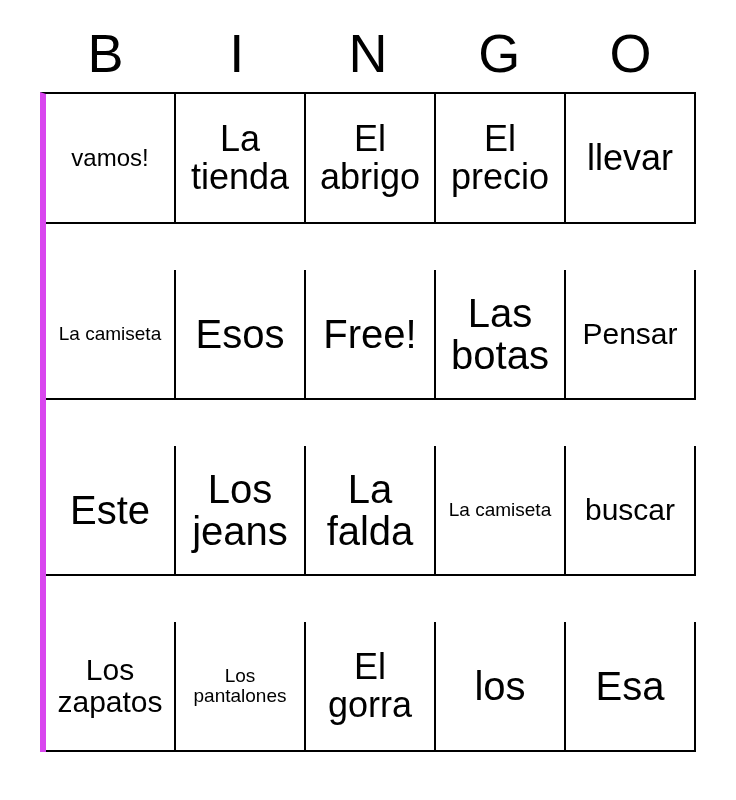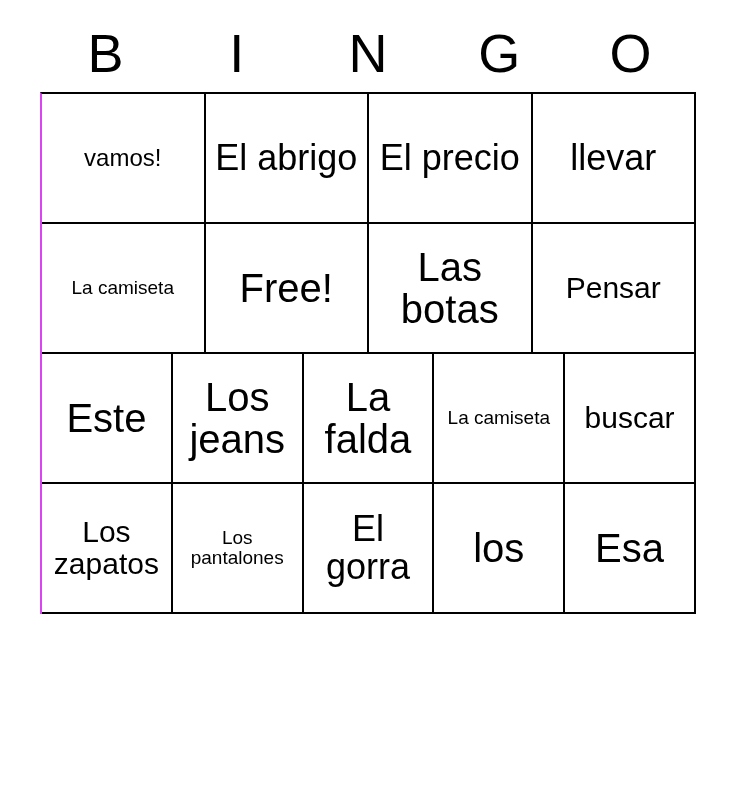--- a/index.html
+++ b/index.html
@@ -34,25 +34,26 @@
     text-align: center;
     font-size: 54px;
     line-height: 60px;
     font-weight: normal;
     font-family: "Liberation Sans", sans-serif;
     letter-spacing: 0px;
   }
   .grid {
     width: 656px;
     margin: 0 auto;
-    border-left: 2px solid #d946ef;
+    border-left: 6px solid #d946ef;
     border-top: 2px solid #000;
     box-sizing: border-box;
     display: flex;
     flex-direction: column;
+    gap: 46px;
   }
   .grid-row {
     display: flex;
     flex: 1 1 0;
   }
   .cell {
     flex: 1 1 0;
     border-right: 2px solid #000;
     border-bottom: 2px solid #000;
     box-sizing: border-box;
@@ -91,34 +92,40 @@
     <div class="header-cell">O</div>
   </div>
 
   <div class="grid">
 
     <div class="grid-row">
       <div class="cell fs-sm">
           <span>vamos!</span>
         </div>
       <div class="cell fs-lg">
+          <span>La tienda</span>
+        </div>
+      <div class="cell fs-lg">
           <span>El abrigo</span>
         </div>
       <div class="cell fs-lg">
           <span>El precio</span>
         </div>
       <div class="cell fs-lg">
           <span>llevar</span>
         </div>
     </div>
 
 
     <div class="grid-row">
       <div class="cell fs-xs">
           <span>La camiseta</span>
+        </div>
+      <div class="cell fs-xl">
+          <span>Esos</span>
         </div>
       <div class="cell fs-xl">
           <span>Free!</span>
         </div>
       <div class="cell fs-xl">
           <span>Las botas</span>
         </div>
       <div class="cell fs-md">
           <span>Pensar</span>
         </div>

